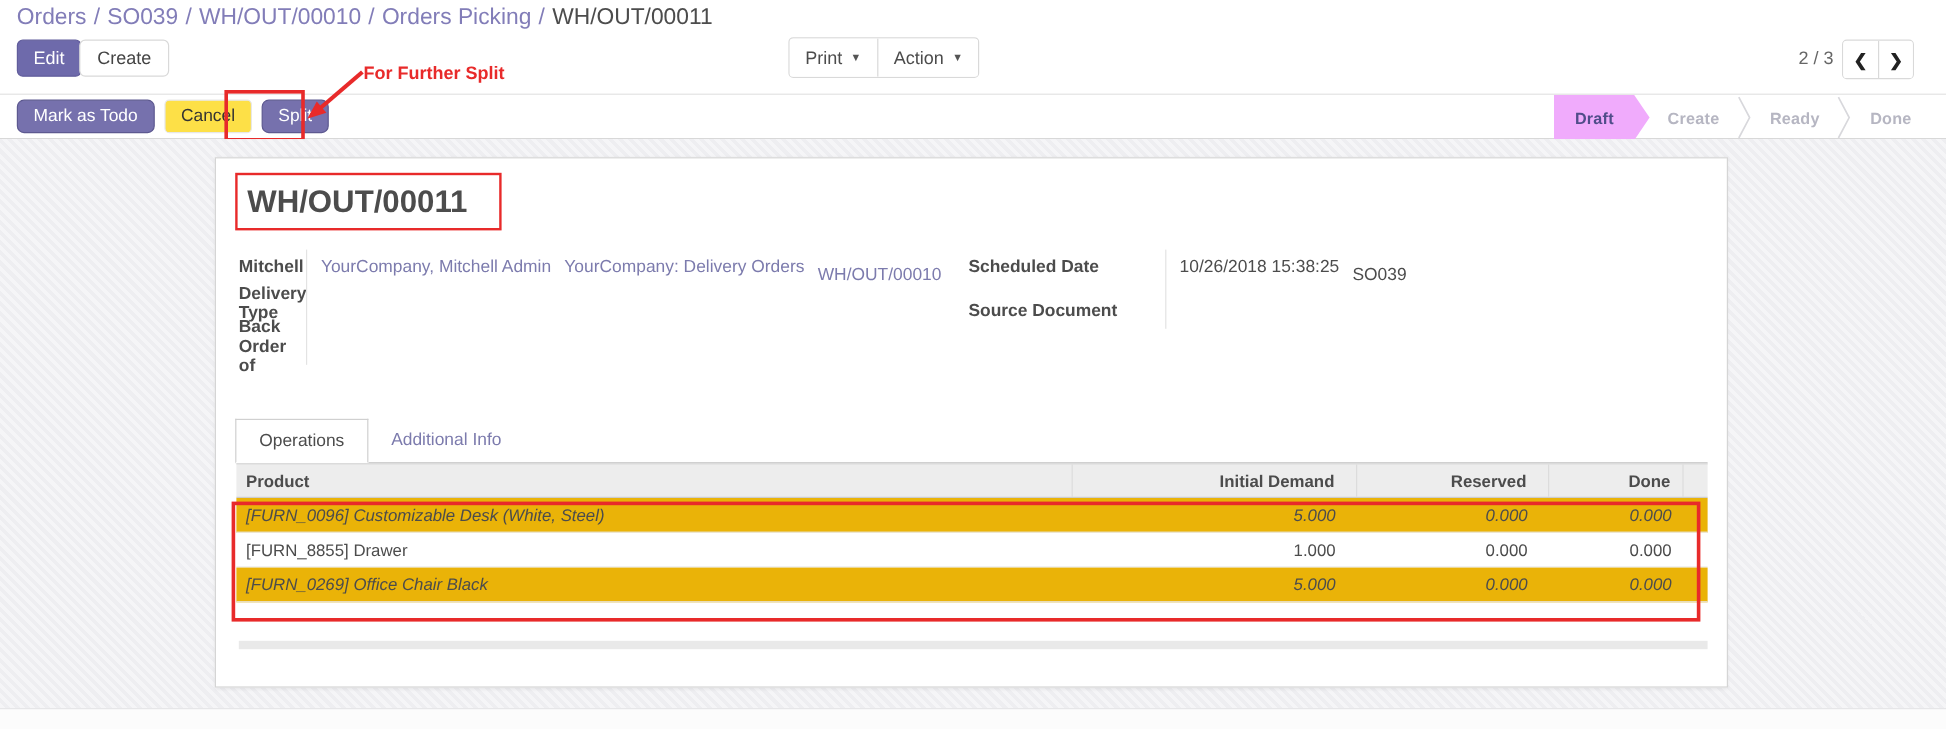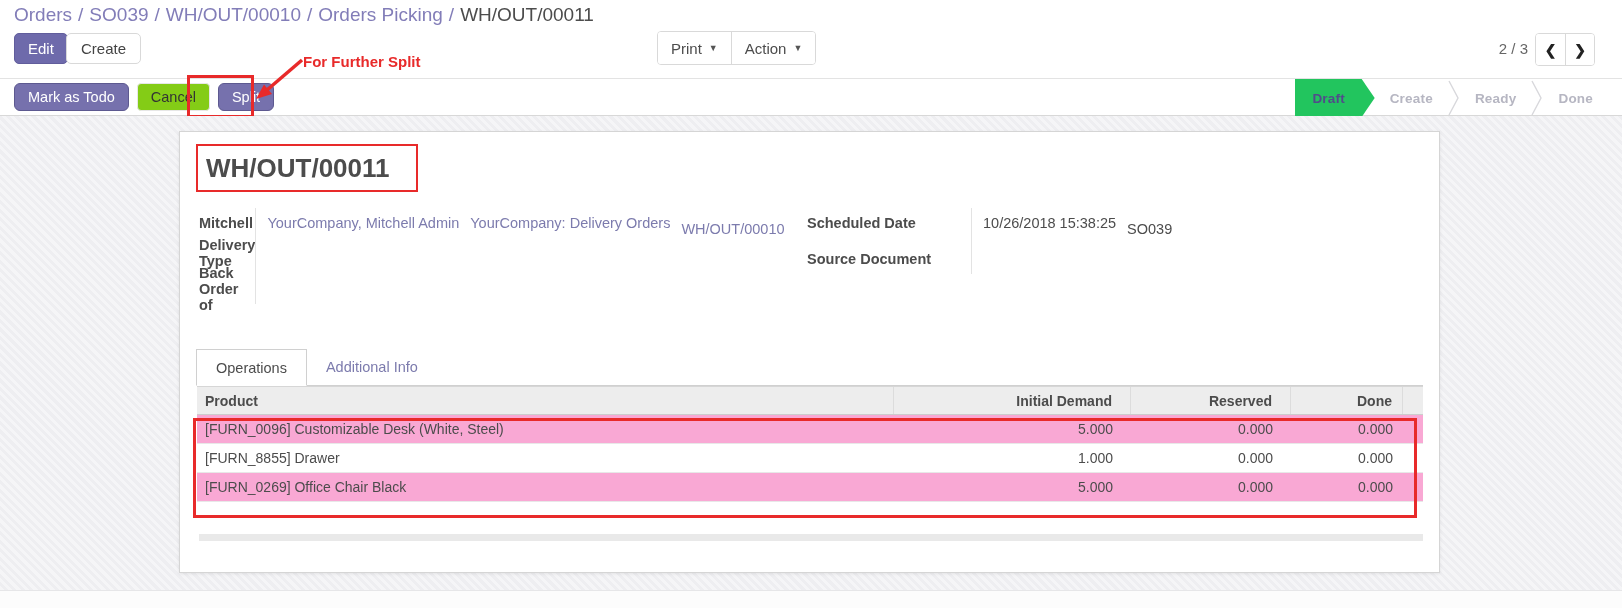--- a/index.html
+++ b/index.html
@@ -38,26 +38,26 @@
                font-size:14px; font-weight:bold; color:#222; cursor:pointer; background:#fff; border:none; }
   .pager-btn + .pager-btn { border-left:1px solid #d9d9d9; }
 
   
   .statusbar { position:absolute; left:0; top:78px; width:1622px; height:38px; background:#fff;
                border-top:1px solid #e3e3e3; border-bottom:1px solid #d8d8d8;
                display:flex; align-items:center; }
   .sb-left { display:flex; align-items:center; gap:8px; margin-left:14px; }
   .sb-btn { height:28px; padding:0 13px; font-size:14.5px; border-radius:6px; }
   .sb-primary { background:#7671ad; color:#fff; border:1.5px solid #5d5990; }
-  .sb-cancel  { background:#84cc16; color:#333; border:1px solid #e7e7e7; border-radius:4px; }
+  .sb-cancel  { background:#fde047; color:#333; border:1px solid #e7e7e7; border-radius:4px; }
 
   .steps { position:absolute; right:14px; top:0; height:38px; display:flex; align-items:center; }
   .step { font-size:13.5px; font-weight:bold; letter-spacing:.2px; }
   .step-active { height:38px; width:80px; display:flex; align-items:center; justify-content:center;
-                 padding-right:12px; color:#504d8a; background:#22c55e;
+                 padding-right:12px; color:#504d8a; background:#f0abfc;
                  clip-path:polygon(0 0, calc(100% - 13px) 0, 100% 50%, calc(100% - 13px) 100%, 0 100%); }
   .step-idle { color:#b6b6c2; padding:0 15px; cursor:default; }
   .step-chevron { width:12px; height:38px; }
 
   
   .split-redbox { position:absolute; left:187px; top:75px; width:67px; height:43px;
                   border:3px solid #e82a2a; pointer-events:none; }
   .anno-arrow { position:absolute; left:252px; top:52px; width:64px; height:54px; pointer-events:none; }
   .anno-text { position:absolute; left:303px; top:53px; font-size:15px; font-weight:bold;
                color:#e82a2a; white-space:nowrap; pointer-events:none; }
@@ -101,21 +101,21 @@
   .thead { height:29px; background:#ededed; border-top:1px solid #d6d6d6; border-bottom:1px solid #cdcdcd; }
   .tcell { display:flex; align-items:center; font-size:14px; color:#4c4c4c; height:100%; }
   .thead .tcell { font-weight:bold; border-right:1px solid #dcdcdc; height:27px; align-self:center; }
   .thead .tcell:last-child { border-right:none; }
   .c-product { width:697px; padding-left:8px; }
   .c-demand  { width:237px; justify-content:flex-end; padding-right:18px; }
   .c-reserved{ width:160px; justify-content:flex-end; padding-right:18px; }
   .c-done    { width:112px; justify-content:flex-end; padding-right:10px; }
   .c-tail    { width:20px; }
   .tbody-row { height:29px; border-bottom:1px solid #e8e8e8; background:#fff; cursor:pointer; }
-  .tbody-row.odd { background:#f9a8d4; }
+  .tbody-row.odd { background:#eab308;font-style:italic; }
 
   .rows-redbox { position:absolute; left:13px; top:286px; width:1224px; height:100px;
                  border:3px solid #e82a2a; pointer-events:none; }
   .hr-bar { position:absolute; left:19px; top:402px; width:1224px; height:7px; background:#e9e9e9; }
 </style>
 </head>
 <body>
 
 <div id="page">
 

